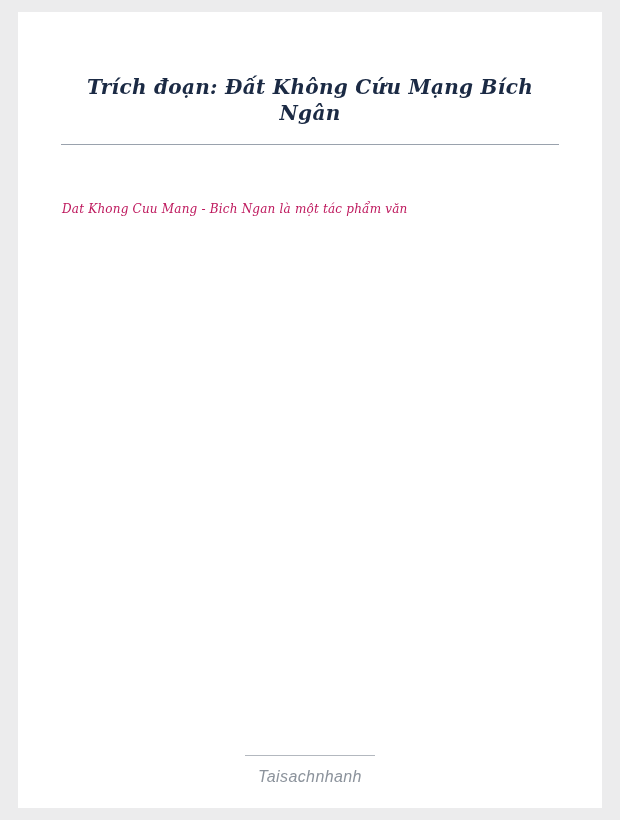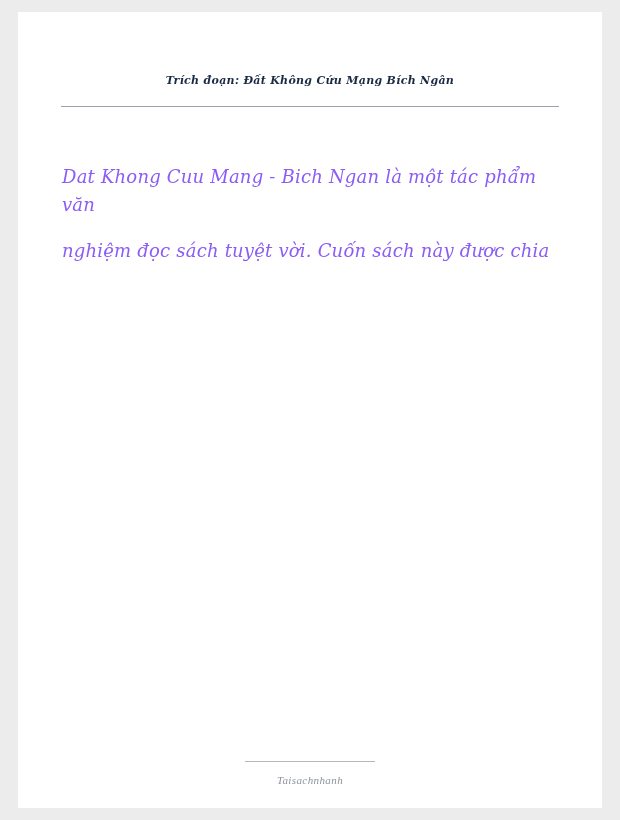--- a/index.html
+++ b/index.html
@@ -20,78 +20,77 @@
     width: 584px;
     height: 796px;
     background: #ffffff;
     box-sizing: border-box;
   }
   .doc-title {
     margin: 0;
     padding: 62px 40px 0 40px;
     text-align: center;
     font-family: "DejaVu Serif", serif;
-    font-size: 11px;
+    font-size: 20px;
     font-weight: bold;
     font-style: italic;
     color: #1b2a44;
     letter-spacing: 0.3px;
     line-height: 1.3;
   }
   .title-rule {
     width: 498px;
     margin: 18px auto 0 auto;
     height: 1px;
     background: #9aa2ad;
   }
   .body-block {
     padding: 38px 44px 0 44px;
   }
   .body-line {
     font-family: "DejaVu Serif", serif;
     font-style: italic;
-    font-size: 18px;
-    color: #8b5cf6;
+    font-size: 12px;
+    color: #be185d;
     line-height: 28px;
     white-space: pre-wrap;
     letter-spacing: 0.2px;
   }
   .footer {
     position: absolute;
     left: 0;
     right: 0;
     bottom: 22px;
     text-align: center;
   }
   .footer-rule {
     width: 130px;
     height: 1px;
     background: #b3b8bf;
     margin: 0 auto 12px auto;
   }
   .footer-text {
-    font-family: Liberation Serif, serif;
+    font-family: Liberation Sans, sans-serif;
     font-style: italic;
-    font-size: 11px;
+    font-size: 16px;
     color: #8c939c;
     letter-spacing: 0.4px;
   }
 </style>
 </head>
 <body>
 
 <div class="page">
 
   <h1 class="doc-title">Trích đoạn: Đất Không Cứu Mạng Bích Ngân</h1>
 
   <div class="title-rule"></div>
 
   <div class="body-block">
     <p class="body-line">Dat Khong Cuu Mang - Bich Ngan là một tác phẩm văn</p>
-    <p class="body-line">nghiệm đọc sách tuyệt vời. Cuốn sách này được chia</p>
   </div>
 
   <div class="footer">
     <div class="footer-rule"></div>
     <div class="footer-text">Taisachnhanh</div>
   </div>
 
 </div>
 
 </body></html>

